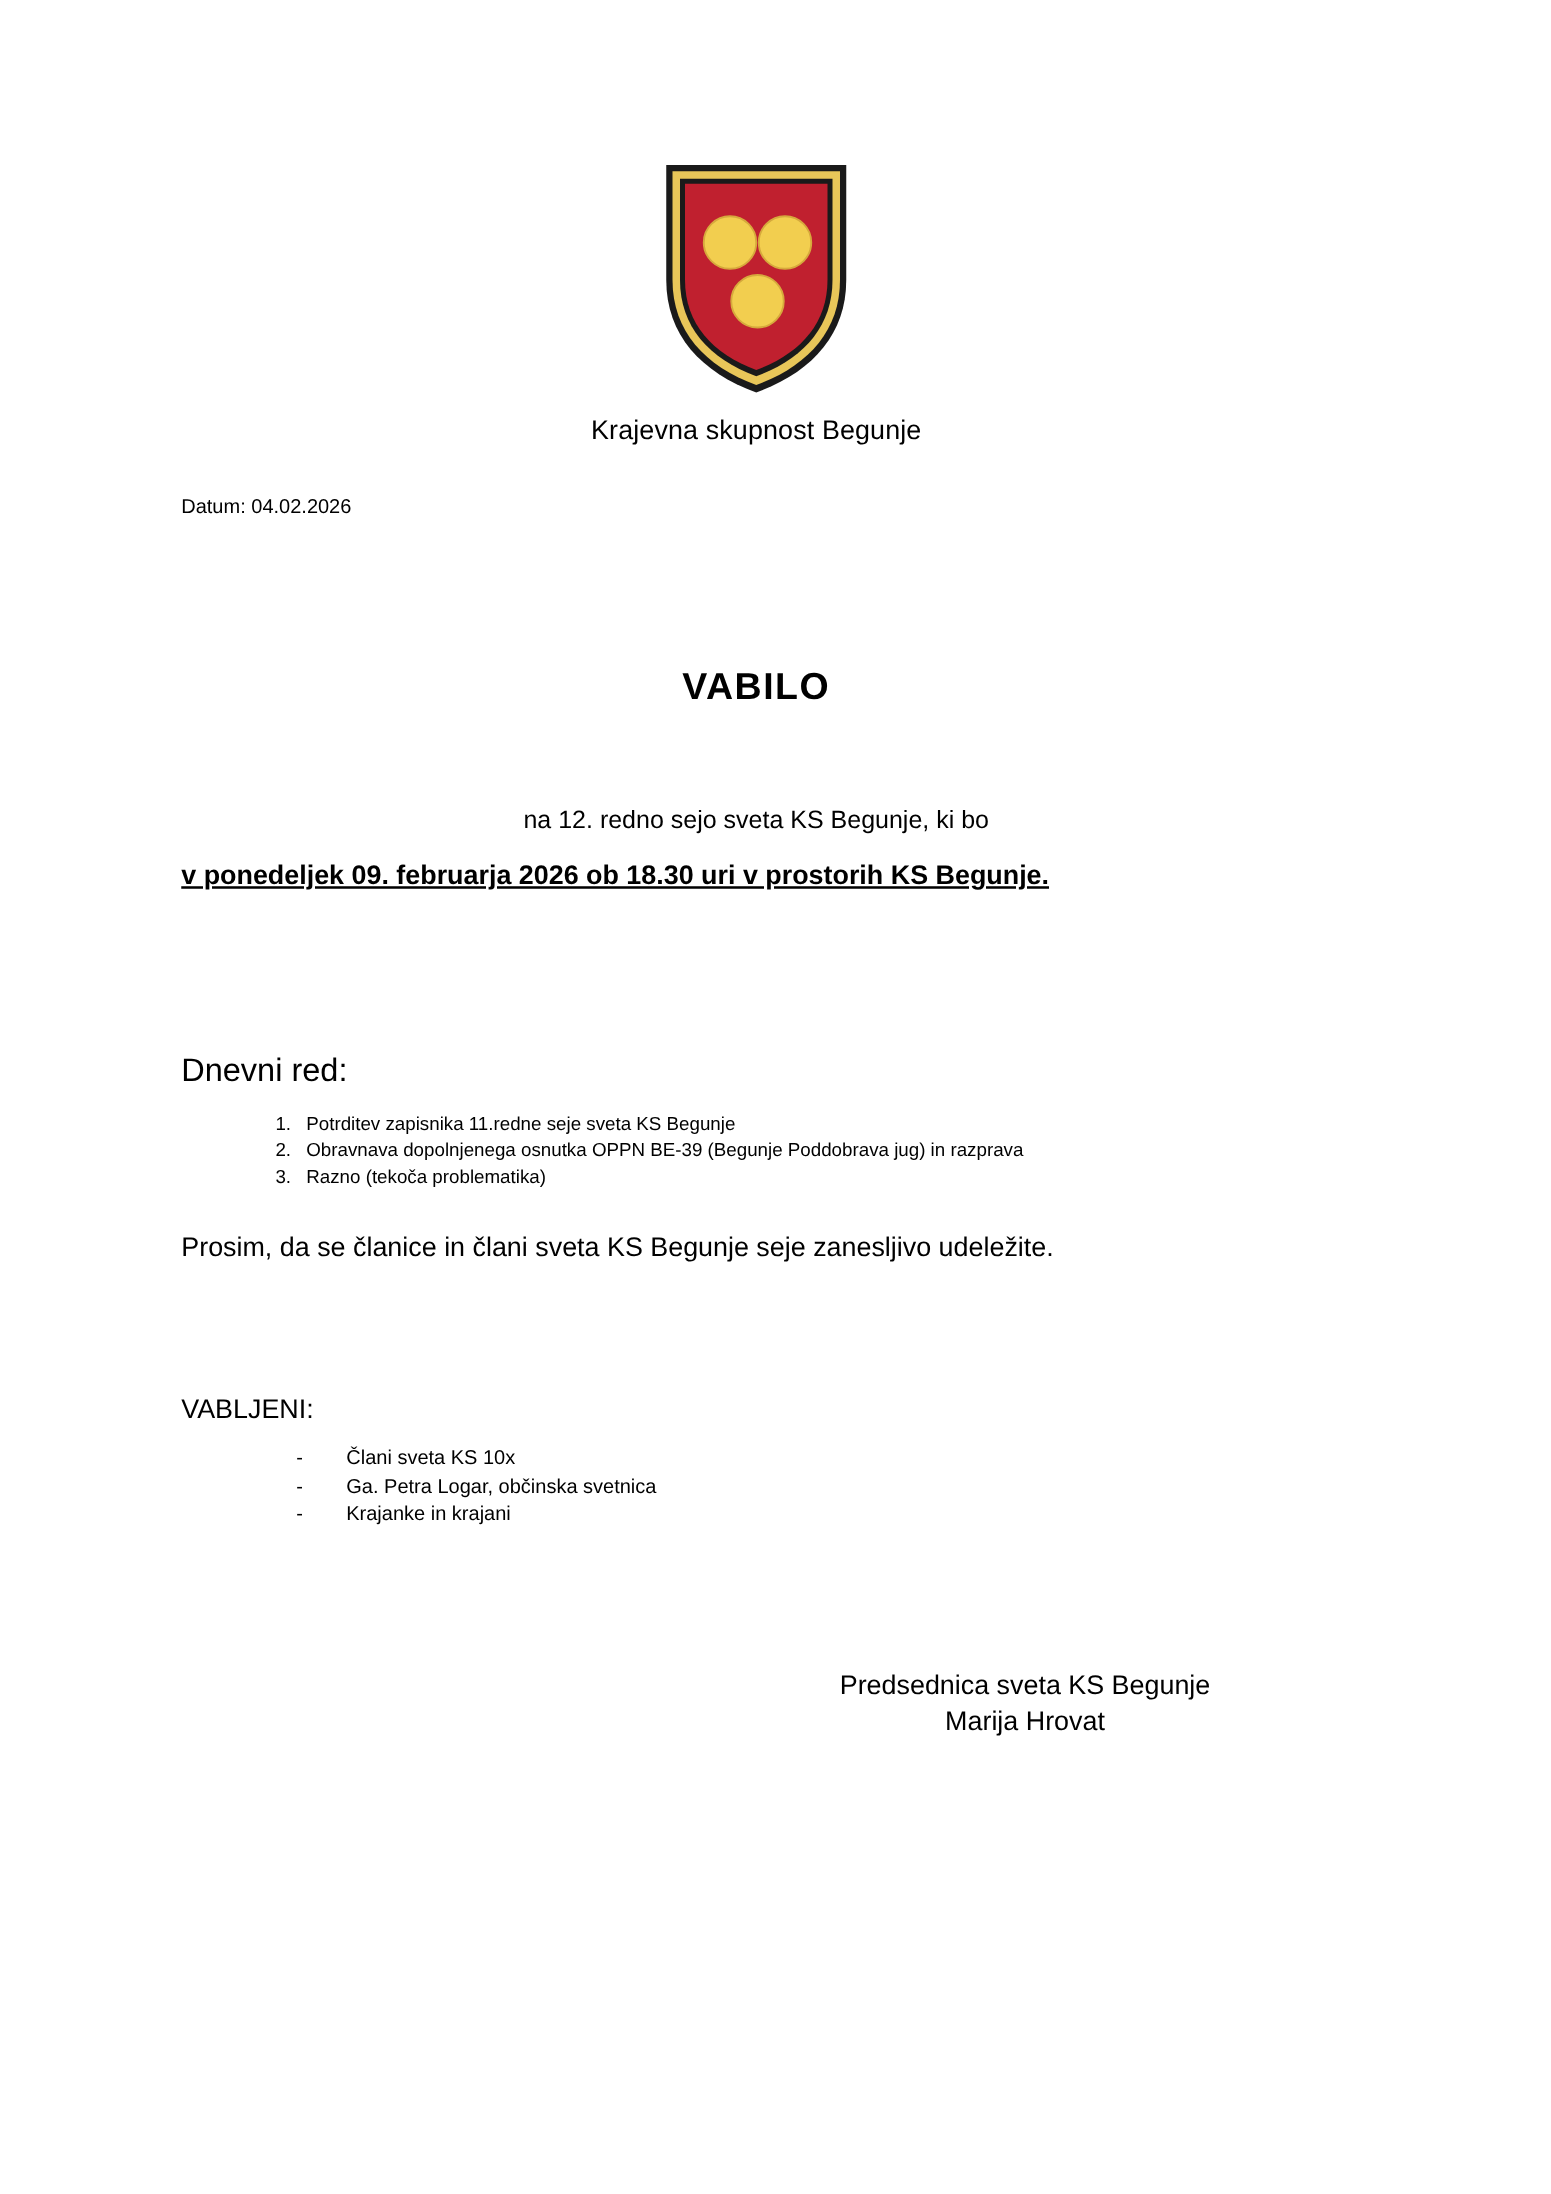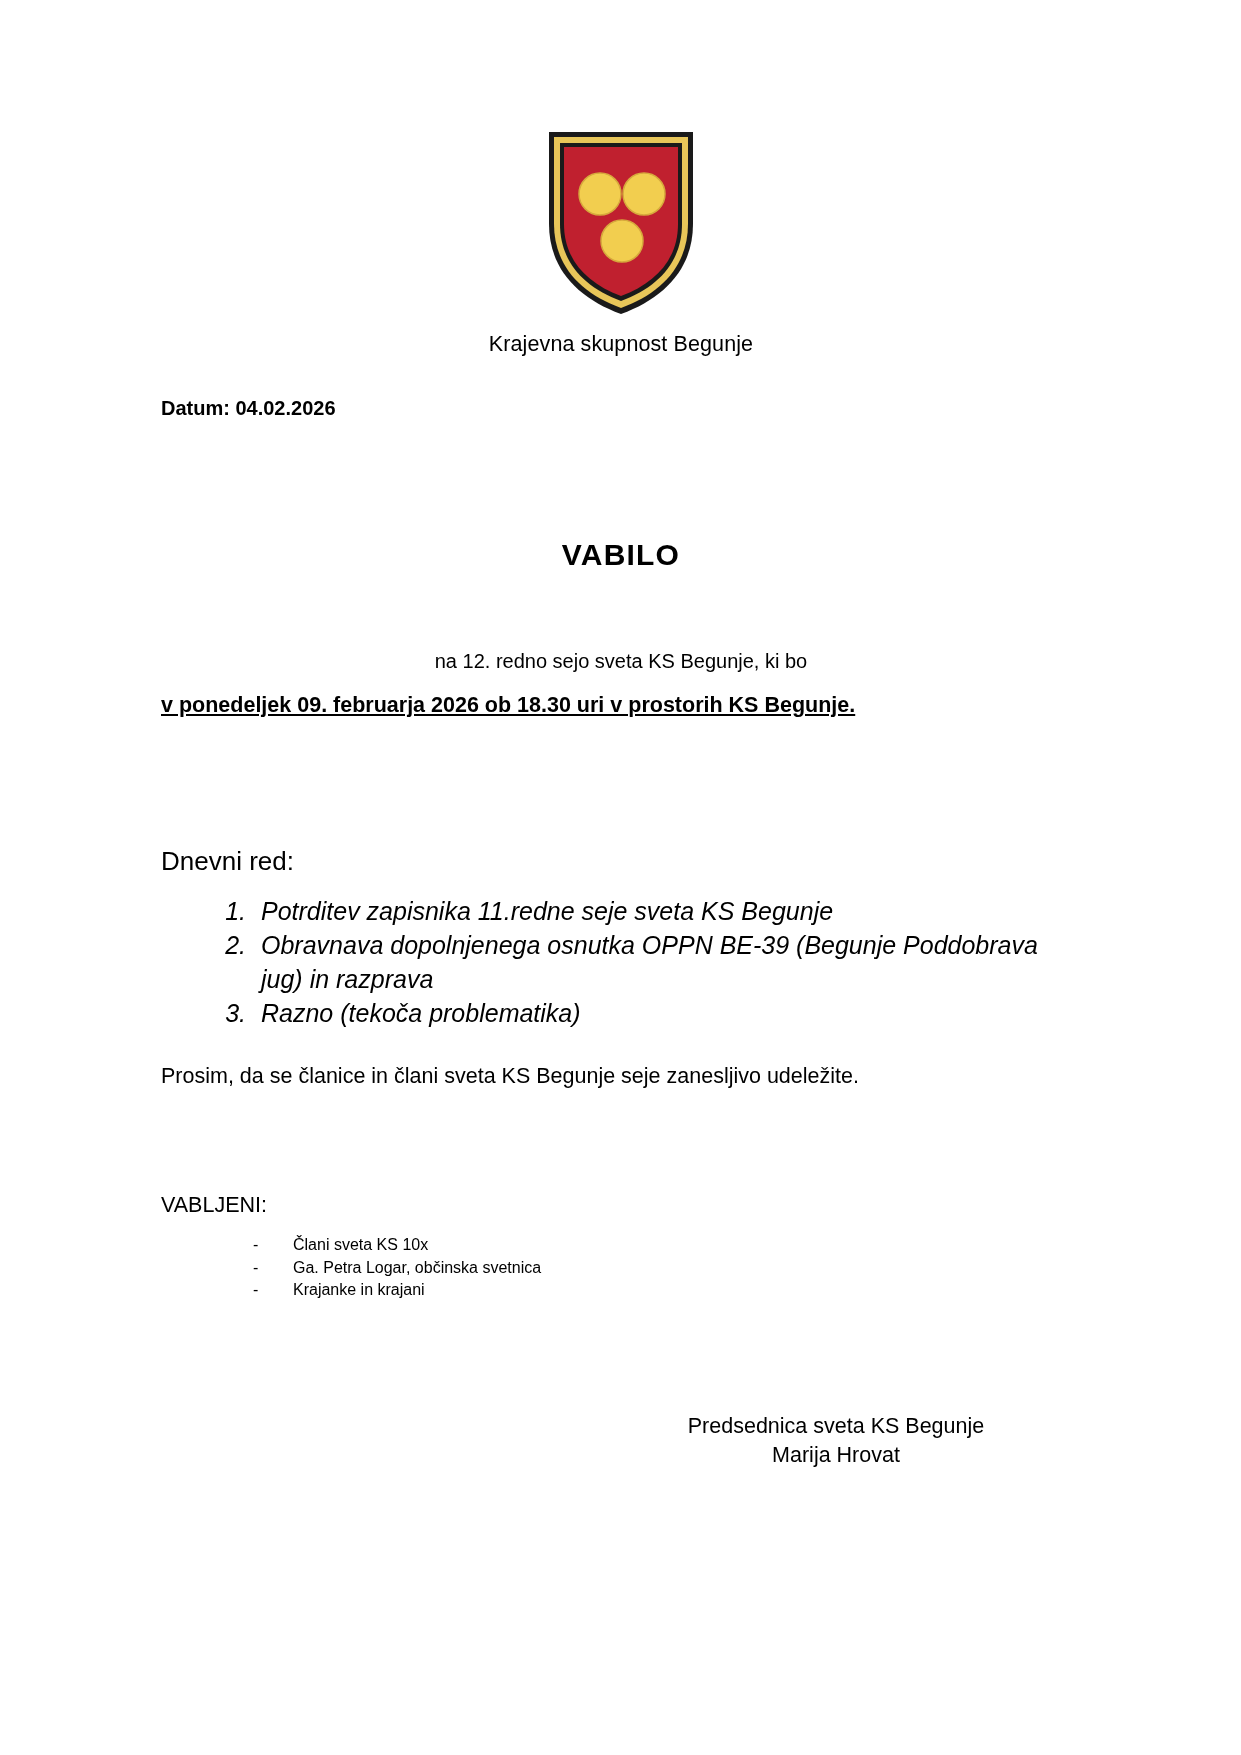--- a/index.html
+++ b/index.html
@@ -14,21 +14,20 @@
     color: #000000;
     position: relative;
     overflow: hidden;
   }
   .page {
     width: 1210px;
     height: 1755px;
     box-sizing: border-box;
     padding: 0 145px;
     position: relative;
-    margin-left: 16px;
   }
 
   
   .crest-wrap {
     padding-top: 128px;
     display: flex;
     justify-content: center;
   }
   .crest {
     width: 152px;
@@ -38,23 +37,22 @@
 
   .org-name {
     text-align: center;
     font-size: 21.5px;
     margin-top: 14px;
     letter-spacing: 0.1px;
   }
 
   .datum {
     margin-top: 40px;
-    font-size: 20px;
+    font-size: 16px;
     text-align: left;
-    font-weight: bold;
   }
 
   .title {
     text-align: center;
     font-size: 30px;
     font-weight: bold;
     letter-spacing: 1.2px;
     margin-top: 118px;
   }
 
@@ -70,25 +68,24 @@
     text-decoration: underline;
     margin-top: 20px;
   }
 
   .agenda-label {
     font-size: 26px;
     margin-top: 128px;
   }
 
   ol.agenda {
-    font-size: 25px;
+    font-size: 15px;
     margin: 18px 0 0 0;
     padding-left: 92px;
     line-height: 1.33;
-    font-style: italic;
   }
   ol.agenda li {
     margin-bottom: 1px;
     padding-left: 8px;
   }
 
   .please-note {
     font-size: 21.5px;
     margin-top: 34px;
   }

